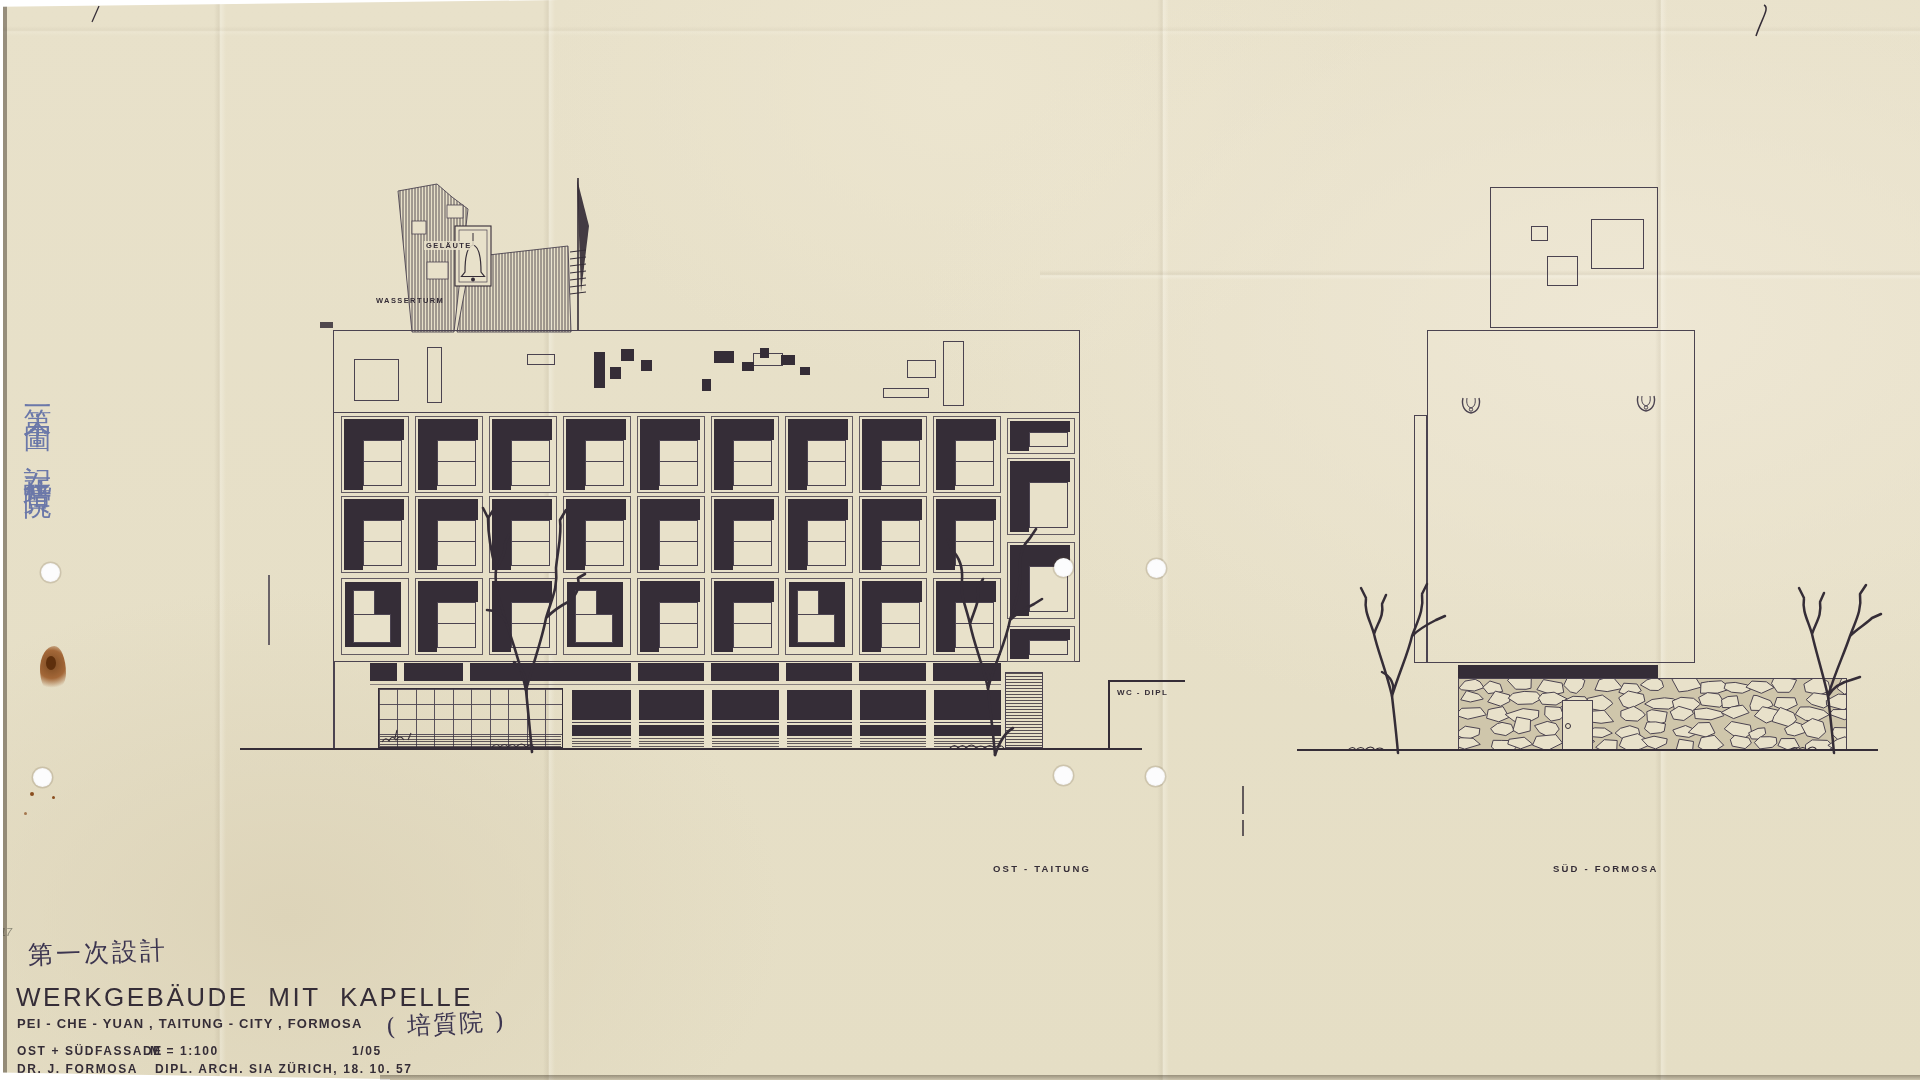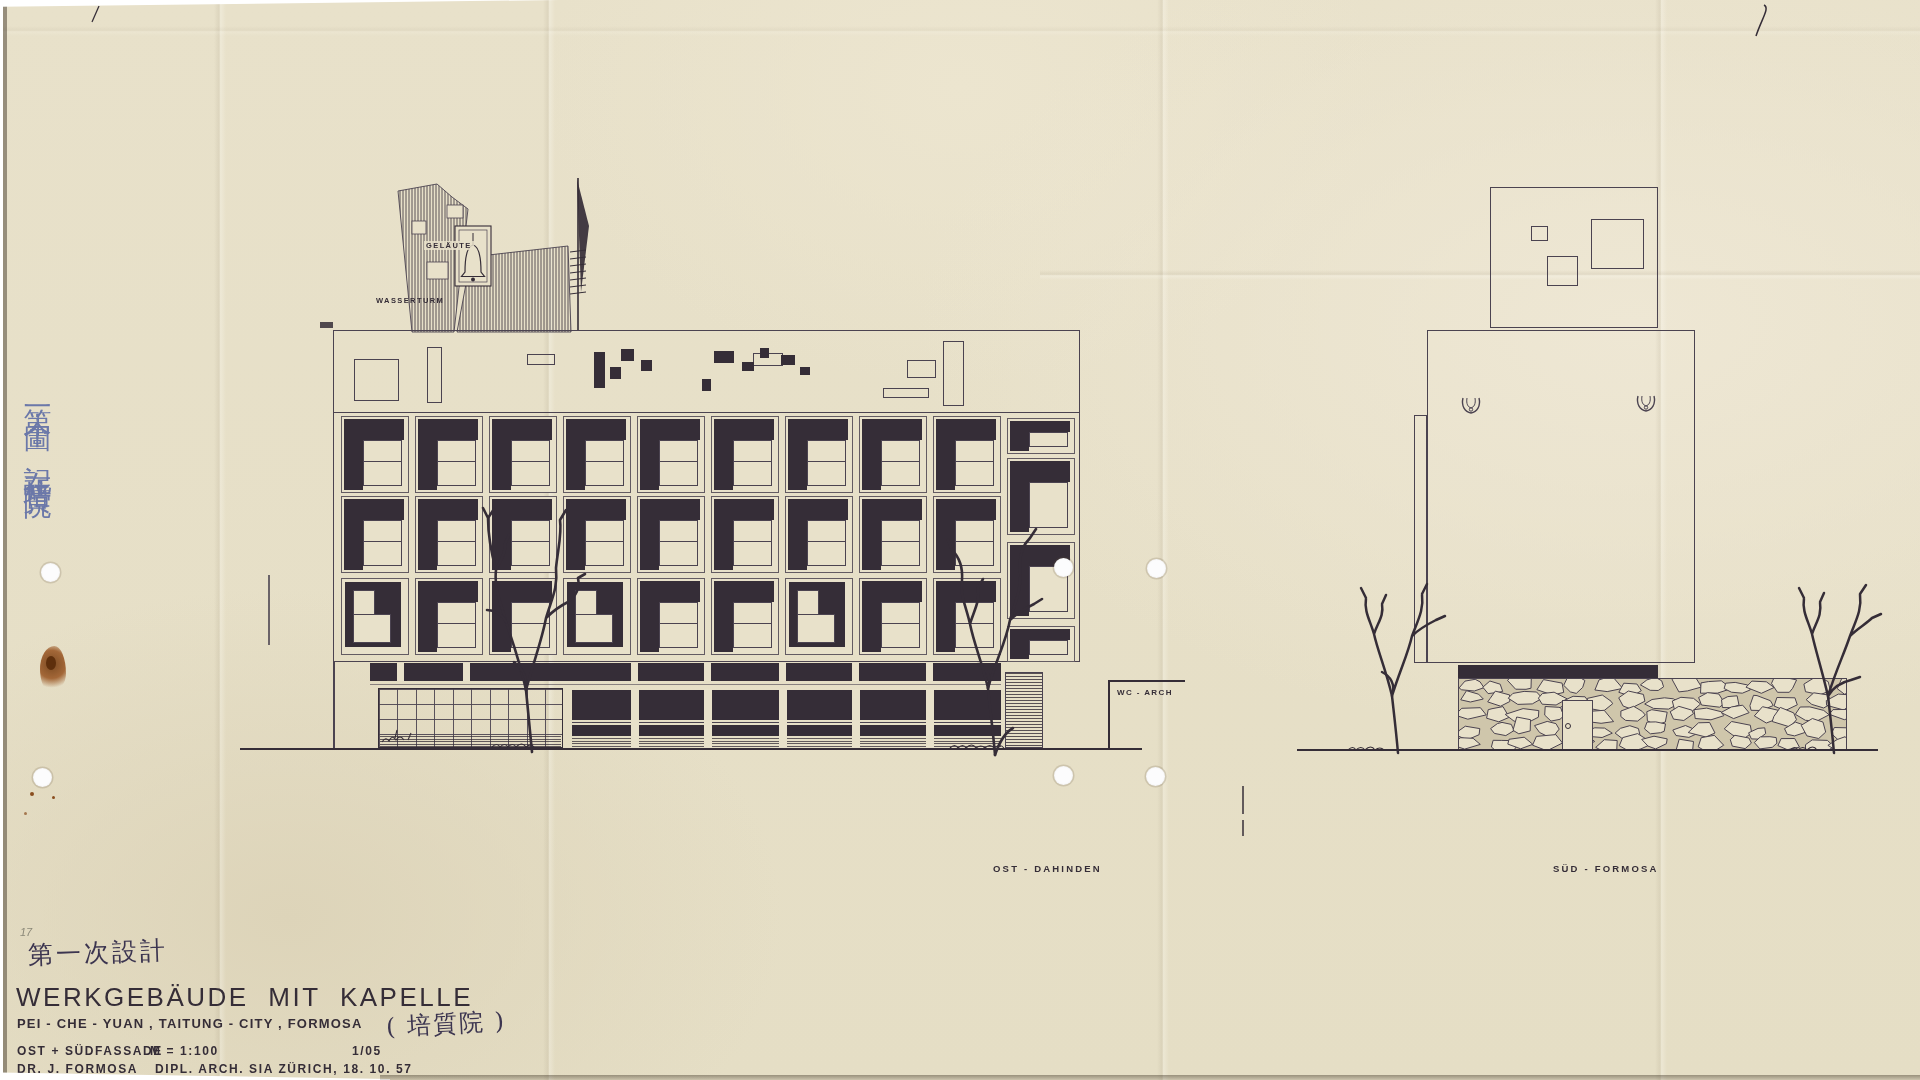--- a/index.html
+++ b/index.html
@@ -339,27 +339,27 @@
       <div style="position: absolute; left: 64px; top: 1px; width: 7px; height: 18px; background: rgb(232, 225, 202);"></div>
       <div style="position: absolute; left: 130px; top: 1px; width: 7px; height: 18px; background: rgb(232, 225, 202);"></div>
       <div style="position: absolute; left: 298px; top: 1px; width: 7px; height: 18px; background: rgb(232, 225, 202);"></div>
       <div style="position: absolute; left: 371px; top: 1px; width: 7px; height: 18px; background: rgb(232, 225, 202);"></div>
       <div style="position: absolute; left: 446px; top: 1px; width: 7px; height: 18px; background: rgb(232, 225, 202);"></div>
       <div style="position: absolute; left: 519px; top: 1px; width: 7px; height: 18px; background: rgb(232, 225, 202);"></div>
       <div style="position: absolute; left: 593px; top: 1px; width: 7px; height: 18px; background: rgb(232, 225, 202);"></div>
     </div>
 
   <div class="abs" style="left:1108px;top:680px;width:77px;height:69px;border-top:2px solid var(--ink);border-left:2px solid var(--ink);box-sizing:border-box">
-    <div class="lab-sm" style="margin:6px 0 0 7px;font-size:8px">WC - ARCH</div>
+    <div class="lab-sm" style="margin:6px 0 0 7px;font-size:8px">WC - DIPL</div>
   </div>
 
   <div class="abs ink" style="left:240px;top:748px;width:902px;height:2px"></div>
   <div class="abs" style="left:268px;top:575px;width:1.5px;height:70px;background:var(--line);opacity:.8"></div>
 
-  <div class="abs lab" style="left:993px;top:863px">OST - DAHINDEN</div>
+  <div class="abs lab" style="left:993px;top:863px">OST - TAITUNG</div>
 
   <div class="abs outline" style="left:1490px;top:187px;width:168px;height:141px">
     <div class="abs outline" style="left:40px;top:38px;width:17px;height:15px"></div>
     <div class="abs outline" style="left:56px;top:68px;width:31px;height:30px"></div>
     <div class="abs outline" style="left:100px;top:31px;width:53px;height:50px"></div>
   </div>
   <div class="abs outline" style="left:1427px;top:330px;width:268px;height:333px;border-width:1.4px"></div>
   <div class="abs outline" style="left:1414px;top:415px;width:13px;height:248px"></div>
 
   <div class="abs ink" style="left:1458px;top:665px;width:200px;height:13px"></div>
@@ -507,21 +507,21 @@
   <div class="hole" style="left:33px;top:768px"></div>
   <div class="hole" style="left:1054px;top:558px"></div>
   <div class="hole" style="left:1147px;top:559px"></div>
   <div class="hole" style="left:1054px;top:766px"></div>
   <div class="hole" style="left:1146px;top:767px"></div>
   <div class="abs" style="left:30px;top:792px;width:4px;height:4px;background:#8a4d1e;border-radius:50%"></div>
   <div class="abs" style="left:52px;top:796px;width:3px;height:3px;background:#8a4d1e;border-radius:50%"></div>
   <div class="abs" style="left:24px;top:812px;width:3px;height:3px;background:#8a4d1e;border-radius:50%;opacity:.7"></div>
 
   <div class="titleblock">
-    <div class="abs" style="left:20px;top:926px;font-size:11px;color:#8b8878;font-style:italic">17</div>
+    <div class="abs" style="left:0;top:926px;font-size:11px;color:#8b8878;font-style:italic">17</div>
     <div class="abs hand" style="left:28px;top:936px;font-size:25px;letter-spacing:3px;transform:rotate(-2deg)">第一次設計</div>
     <div id="main-title" class="abs" style="left:16px;top:982px">WERKGEBÄUDE MIT KAPELLE</div>
     <div id="subtitle" class="abs" style="left:17px;top:1016px">PEI - CHE - YUAN , TAITUNG - CITY , FORMOSA</div>
     <div class="abs hand" style="left:386px;top:1008px;font-size:24px;letter-spacing:2px;transform:rotate(-3deg)">( 培質院 )</div>
     <div class="abs tb-row" style="left:17px;top:1044px">OST + SÜDFASSADE</div>
     <div class="abs tb-row" style="left:150px;top:1044px">M = 1:100</div>
     <div class="abs tb-row" style="left:352px;top:1044px">1/05</div>
     <div class="abs tb-row" style="left:17px;top:1062px">DR. J. FORMOSA</div>
     <div class="abs tb-row" style="left:155px;top:1062px">DIPL. ARCH. SIA  ZÜRICH, 18. 10. 57</div>
   </div>

